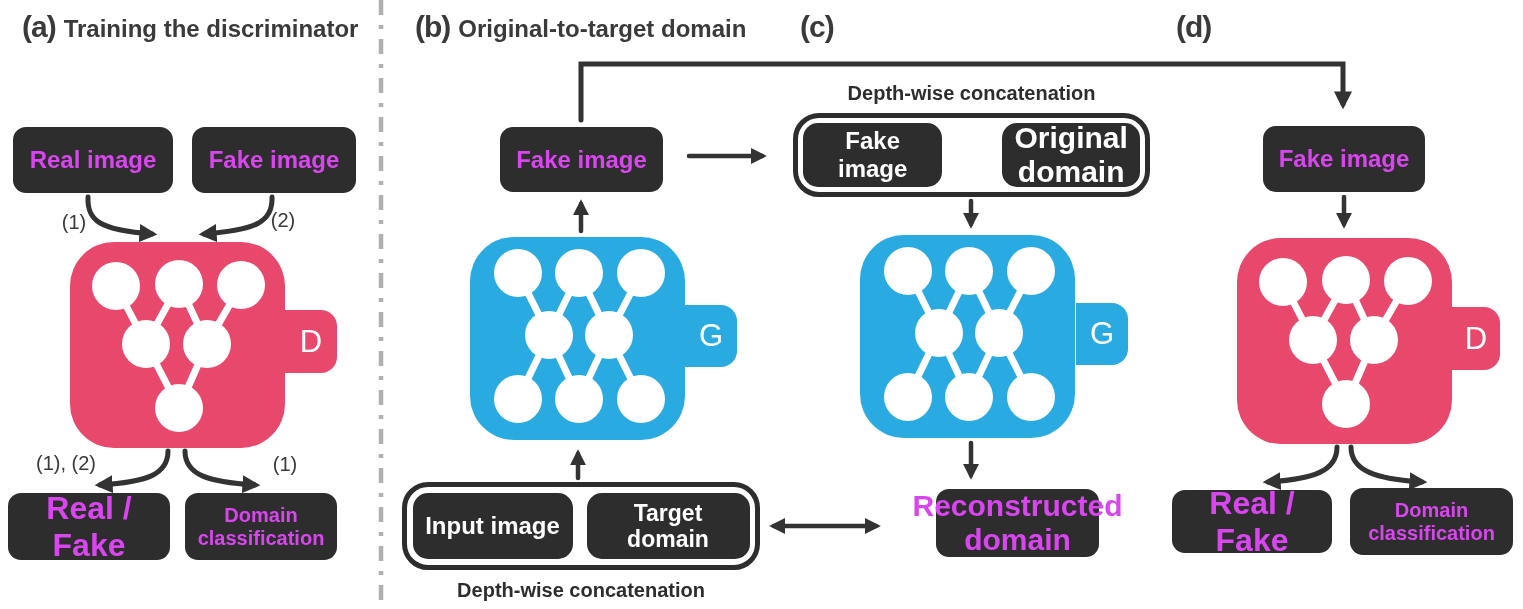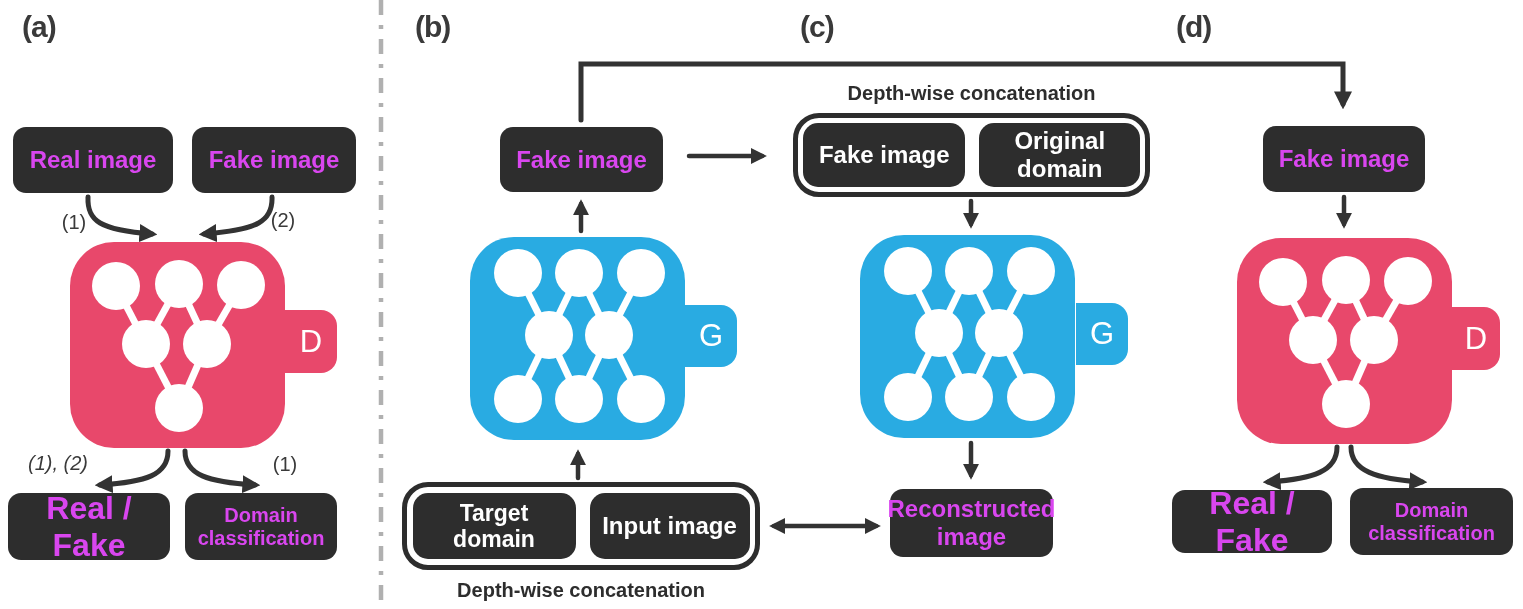--- a/index.html
+++ b/index.html
@@ -10,21 +10,21 @@
   .overlay{position:absolute;left:0;top:0;width:1523px;height:609px;pointer-events:none;}
   .panel-title{position:absolute;white-space:nowrap;color:#3a3a3a;font-weight:bold;display:flex;align-items:baseline;gap:8px;}
   .panel-title .tag{font-size:30px;letter-spacing:-1px;}
   .panel-title .name{font-size:24px;}
   .box{
     position:absolute;background:#2d2d2d;color:#d946ef;border-radius:13px;
     display:flex;align-items:center;justify-content:center;text-align:center;
     font-weight:bold;line-height:1.15;box-sizing:border-box;padding:4px 6px;
   }
   .fs24{font-size:24px;} .fs23{font-size:23px;} .fs26{font-size:32px;}
-  .fs22{font-size:24px;} .fs20{font-size:20px;}
+  .fs22{font-size:30px;margin-left:46px;} .fs20{font-size:20px;}
   .concat{
     position:absolute;background:#ffffff;border:5px solid #2d2d2d;border-radius:26px;
     display:flex;align-items:center;justify-content:center;gap:14px;padding:5px;box-sizing:border-box;
   }
   .cbox{
     position:relative;background:#2d2d2d;color:#fff;border-radius:15px;
     display:flex;align-items:center;justify-content:center;text-align:center;
     font-weight:bold;line-height:1.15;box-sizing:border-box;padding:4px 6px;
   }
   .caption{position:absolute;text-align:center;color:#2d2d2d;font-weight:bold;font-size:20px;}
@@ -76,20 +76,21 @@
 
       <path d="M 1344,197 L 1344,224" stroke-width="4.5" marker-end="url(#ah)"></path>
 
       <path d="M 1337,447 C 1337,471 1314,479 1268,482" stroke-width="5" marker-end="url(#ah)"></path>
       <path d="M 1351,447 C 1351,471 1376,479 1422,482" stroke-width="5" marker-end="url(#ah)"></path>
     </g>
   </svg>
 
   <div class="panel-title" style="left:22px;top:10px;">
     <span class="tag">(a)</span>
+    <span class="name">Training the discriminator</span>
   </div>
 
   <div class="box fs24" style="left:13px;top:127px;width:160px;height:66px;">Real image</div>
   <div class="box fs24" style="left:192px;top:127px;width:164px;height:66px;">Fake image</div>
 
   <div class="anno" style="left:50px;top:211px;width:48px;">(1)</div>
   <div class="anno" style="left:259px;top:209px;width:48px;">(2)</div>
 
   <div class="net pink" style="left:70px;top:242px;width:215px;height:206px;">
     <svg viewBox="0 0 215 206" width="215" height="206">
@@ -108,28 +109,29 @@
         <circle cx="76" cy="102" r="24"></circle>
           <circle cx="137" cy="102" r="24"></circle>
         <circle cx="109" cy="166" r="24"></circle>
       </g>
     </svg>
   </div>
   <div class="tab pink" style="left:285px;top:310px;width:52px;height:63px;">
     <span>D</span>
   </div>
 
-  <div class="anno" style="left:18px;top:452px;width:80px;font-style:italic;">(1), (2)</div>
+  <div class="anno" style="left:26px;top:452px;width:80px;">(1), (2)</div>
   <div class="anno" style="left:262px;top:453px;width:46px;">(1)</div>
 
   <div class="box fs26" style="left:8px;top:493px;width:162px;height:67px;">Real / Fake</div>
   <div class="box fs20" style="left:185px;top:493px;width:152px;height:67px;">Domain classification</div>
 
   <div class="panel-title" style="left:415px;top:10px;">
     <span class="tag">(b)</span>
+    <span class="name">Original-to-target domain</span>
   </div>
 
   <div class="box fs24" style="left:500px;top:127px;width:163px;height:65px;">Fake image</div>
 
   <div class="net blue" style="left:470px;top:237px;width:215px;height:203px;">
     <svg viewBox="0 0 215 203" width="215" height="203">
       <g stroke="#ffffff" stroke-width="7">
         <line x1="48" y1="36" x2="79" y2="98"></line>
           <line x1="109" y1="36" x2="79" y2="98"></line>
         <line x1="109" y1="36" x2="139" y2="98"></line>
@@ -149,22 +151,22 @@
           <circle cx="109" cy="162" r="24"></circle>
           <circle cx="171" cy="162" r="24"></circle>
       </g>
     </svg>
   </div>
   <div class="tab blue" style="left:685px;top:305px;width:52px;height:62px;">
     <span>G</span>
   </div>
 
   <div class="concat" style="left:402px;top:482px;width:358px;height:88px;">
+    <div class="cbox fs24" style="width:160px;height:66px;">Input image</div>
     <div class="cbox fs23" style="width:163px;height:66px;">Target domain</div>
-    <div class="cbox fs24" style="width:160px;height:66px;">Input image</div>
   </div>
   <div class="caption" style="left:402px;top:579px;width:358px;">Depth-wise concatenation</div>
 
   <div class="panel-title" style="left:800px;top:10px;">
     <span class="tag">(c)</span>
   </div>
 
   <div class="caption" style="left:793px;top:82px;width:357px;">Depth-wise concatenation</div>
 
   <div class="concat" style="left:793px;top:113px;width:357px;height:84px;">
@@ -193,21 +195,21 @@
         <circle cx="48" cy="162" r="24"></circle>
           <circle cx="109" cy="162" r="24"></circle>
           <circle cx="171" cy="162" r="24"></circle>
       </g>
     </svg>
   </div>
   <div class="tab blue" style="left:1076px;top:303px;width:52px;height:62px;">
     <span>G</span>
   </div>
 
-  <div class="box fs22" style="left:890px;top:489px;width:163px;height:68px;">Reconstructed image</div>
+  <div class="box fs22" style="left:890px;top:489px;width:163px;height:68px;">Reconstructed domain</div>
 
   <div class="panel-title" style="left:1176px;top:10px;">
     <span class="tag">(d)</span>
   </div>
 
   <div class="box fs24" style="left:1263px;top:126px;width:162px;height:66px;">Fake image</div>
 
   <div class="net pink" style="left:1237px;top:238px;width:215px;height:206px;">
     <svg viewBox="0 0 215 206" width="215" height="206">
       <g stroke="#ffffff" stroke-width="7">

